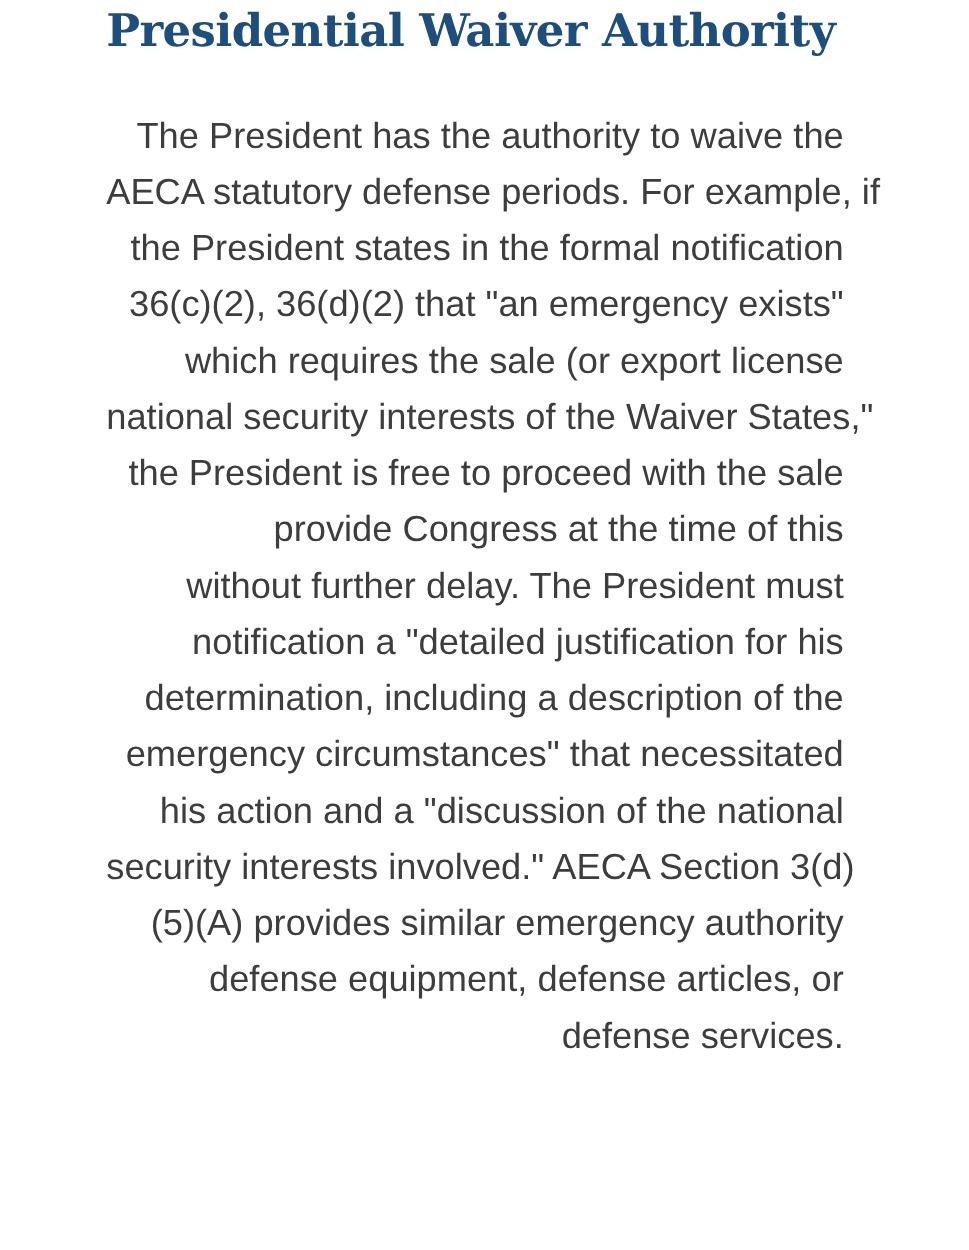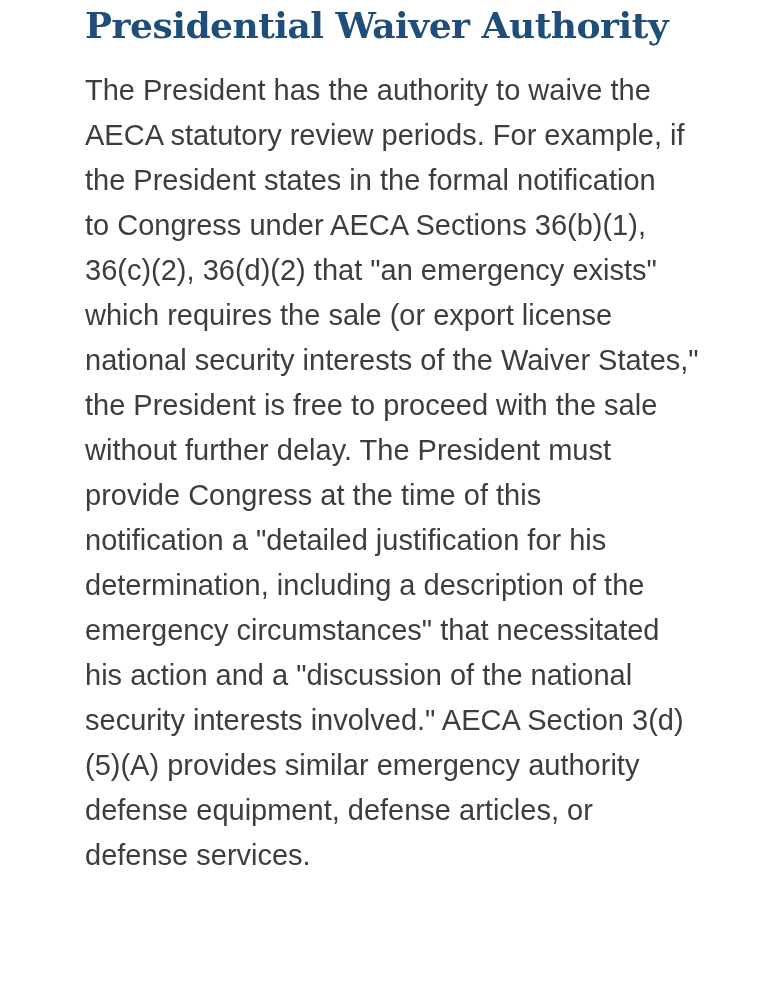--- a/index.html
+++ b/index.html
@@ -20,45 +20,45 @@
   h1.title {
     margin: 0;
     font-family: "DejaVu Serif", serif;
     font-weight: 700;
     font-size: 36px;
     line-height: 42px;
     letter-spacing: -0.5px;
     color: var(--title-color, #1e4e79);
   }
   .body-text {
-    margin-top: 22px;
+    margin-top: 41px;
     font-size: 29px;
     line-height: 45px;
     color: var(--text-color, #3d3d3d);
+    text-align: right;
   }
   .body-text .line {
     white-space: nowrap;
   }
 </style>
 </head>
 <body>
 
 <main class="page">
   <h1 class="title">Presidential Waiver Authority</h1>
   <div class="body-text">
       <div class="line">The President has the authority to waive the</div>
-      <div class="line">AECA statutory review periods. For example, if</div>
+      <div class="line">AECA statutory defense periods. For example, if</div>
       <div class="line">the President states in the formal notification</div>
-      <div class="line">to Congress under AECA Sections 36(b)(1),</div>
       <div class="line">36(c)(2), 36(d)(2) that "an emergency exists"</div>
       <div class="line">which requires the sale (or export license</div>
       <div class="line">national security interests of the Waiver States,"</div>
       <div class="line">the President is free to proceed with the sale</div>
+      <div class="line">provide Congress at the time of this</div>
       <div class="line">without further delay. The President must</div>
-      <div class="line">provide Congress at the time of this</div>
       <div class="line">notification a "detailed justification for his</div>
       <div class="line">determination, including a description of the</div>
       <div class="line">emergency circumstances" that necessitated</div>
       <div class="line">his action and a "discussion of the national</div>
       <div class="line">security interests involved." AECA Section 3(d)</div>
       <div class="line">(5)(A) provides similar emergency authority</div>
       <div class="line">defense equipment, defense articles, or</div>
       <div class="line">defense services.</div>
     </div>
 </main>

